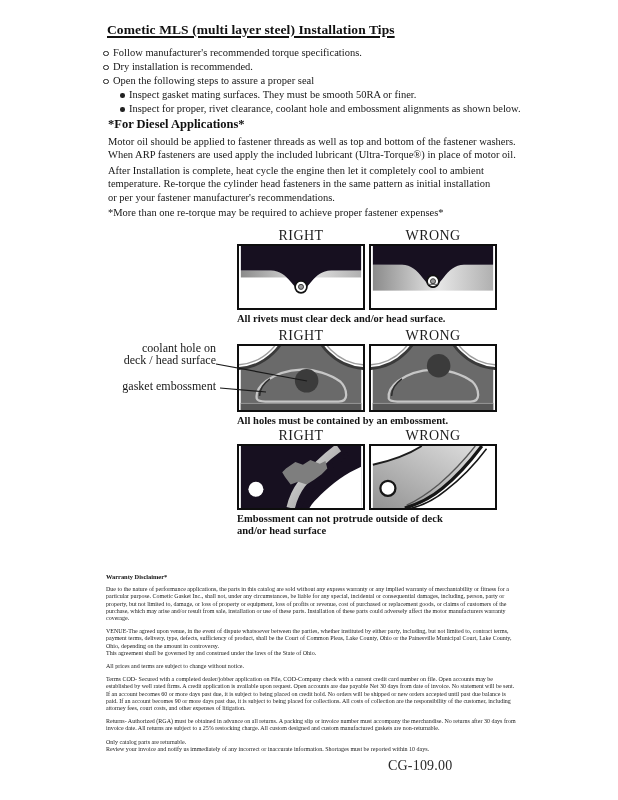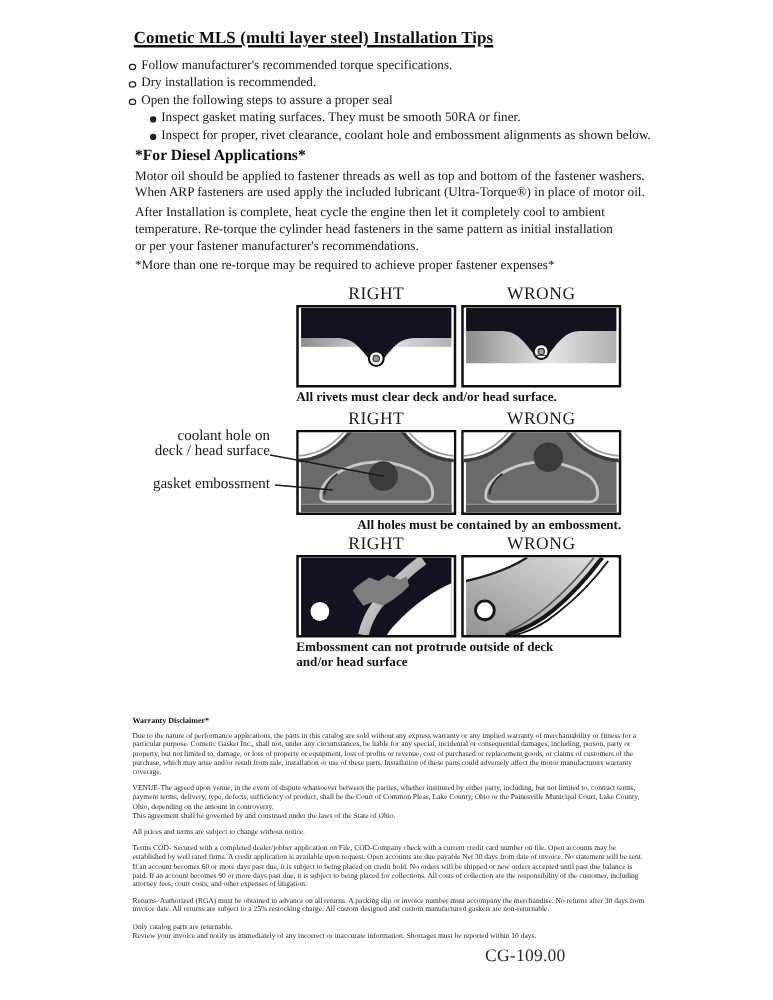--- a/index.html
+++ b/index.html
@@ -25,21 +25,21 @@
   .diag-row{position:absolute;left:237px;width:260px;}
   .r1{top:229px;}.r2{top:329px;}.r3{top:429px;}
   .dr-heads{display:flex;gap:4px;height:15px;}
   .dr-heads div{width:128px;text-align:center;font-size:14px;line-height:14px;letter-spacing:.4px;color:#1c1c1c;}
   .dr-boxes{display:flex;gap:4px;}
   .dbox{width:128px;border:2px solid #0e0e0e;box-sizing:border-box;background:#fff;}
   .r1 .dbox{height:66px;}.r2 .dbox{height:68px;}.r3 .dbox{height:66px;}
   .dbox svg{display:block;width:124px;}
   .r1 .dbox svg{height:62px;}.r2 .dbox svg{height:64px;}.r3 .dbox svg{height:62px;}
   .caption{font-size:10.5px;font-weight:700;line-height:12px;margin-top:3px;color:#141414;white-space:pre-line;}
-  .r2 .caption{text-align:right;}
+  .r2 .caption{text-align:left;}
   .call-label{position:absolute;font-size:12px;line-height:11.5px;text-align:right;color:#171717;white-space:pre-line;}
   .lbl-coolant{left:118px;top:343px;width:98px;}
   .lbl-emboss{left:110px;top:381px;width:106px;}
   .leader{position:absolute;left:212px;top:356px;width:100px;height:42px;z-index:5;pointer-events:none;}
   .disclaimer{position:absolute;left:106px;top:573px;width:410px;font-size:6px;line-height:7.2px;color:#222;}
   .disc-h{font-size:6.4px;font-weight:700;margin-bottom:6px;color:#111;}
   .disc-p{margin-bottom:6px;white-space:pre-line;}
   .page-code{position:absolute;left:388px;top:758px;font-size:14px;color:#2a2a2a;letter-spacing:.2px;}
   .defs-holder{position:absolute;width:0;height:0;overflow:hidden;}
 </style>

